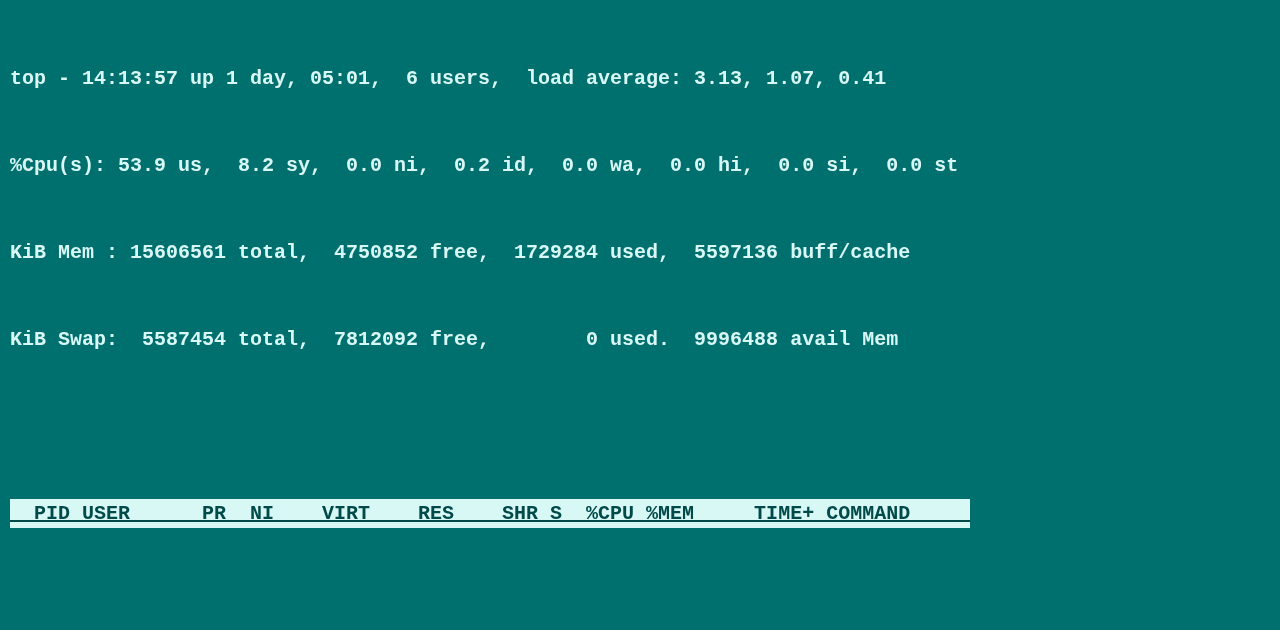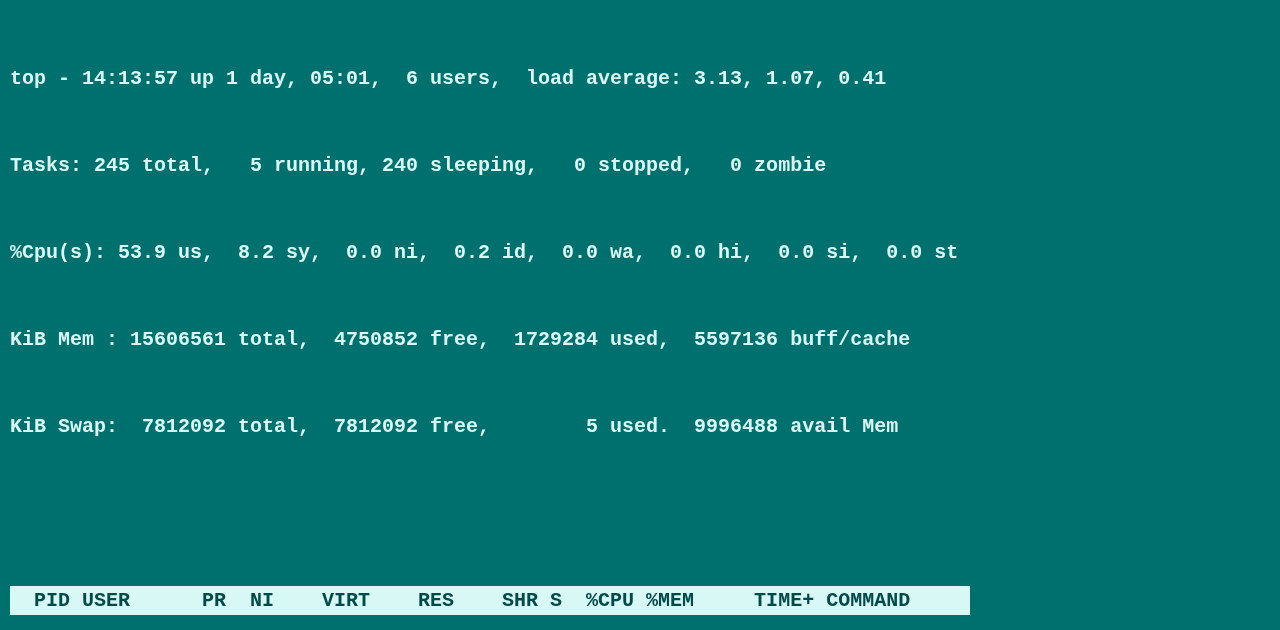--- a/index.html
+++ b/index.html
@@ -20,27 +20,27 @@
     white-space: pre;
   }
   .header-line {
     white-space: pre;
   }
   .col-header {
     background: #d8f8f6;
     color: #004a49;
     display: inline-block;
     white-space: pre;
+    text-decoration: underline;
   }
 </style>
 </head>
 <body>
 
 <div class="terminal">
   <div class="header-line">top - 14:13:57 up 1 day, 05:01,  6 users,  load average: 3.13, 1.07, 0.41</div>
-  <div class="header-line">Tasks: 245 total,   5 running, 240 sleeping,   0 stopped,   0 zombie</div>
   <div class="header-line">%Cpu(s): 53.9 us,  8.2 sy,  0.0 ni,  0.2 id,  0.0 wa,  0.0 hi,  0.0 si,  0.0 st</div>
   <div class="header-line">KiB Mem : 15606561 total,  4750852 free,  1729284 used,  5597136 buff/cache</div>
-  <div class="header-line">KiB Swap:  7812092 total,  7812092 free,        5 used.  9996488 avail Mem</div>
+  <div class="header-line">KiB Swap:  5587454 total,  7812092 free,        0 used.  9996488 avail Mem</div>
   <div class="header-line">&nbsp;</div>
   <div><span class="col-header">  PID USER      PR  NI    VIRT    RES    SHR S  %CPU %MEM     TIME+ COMMAND     </span></div>
   
 </div>
 
 </body></html>

